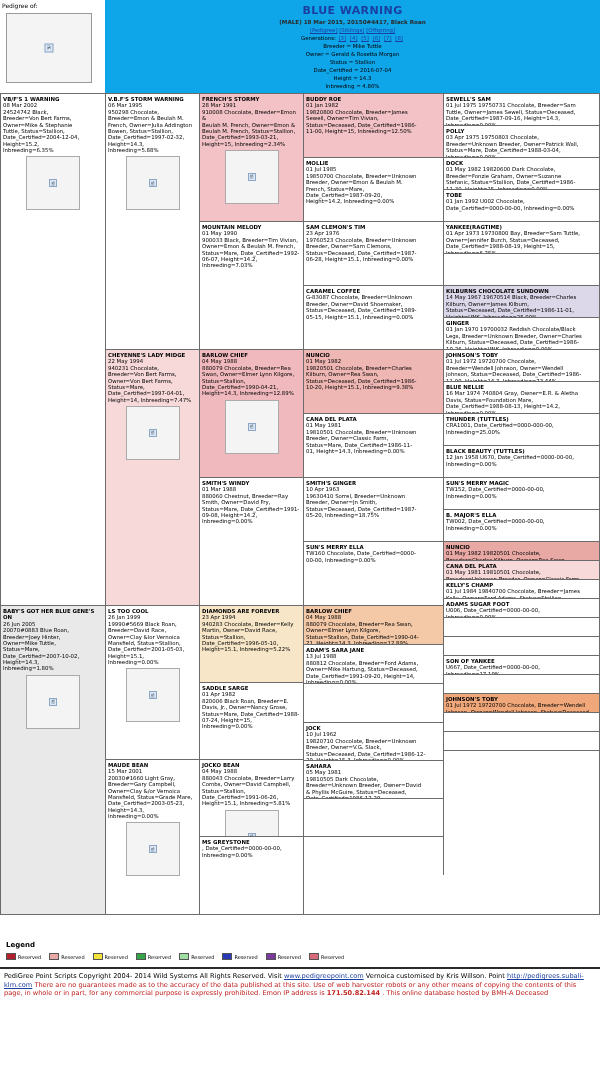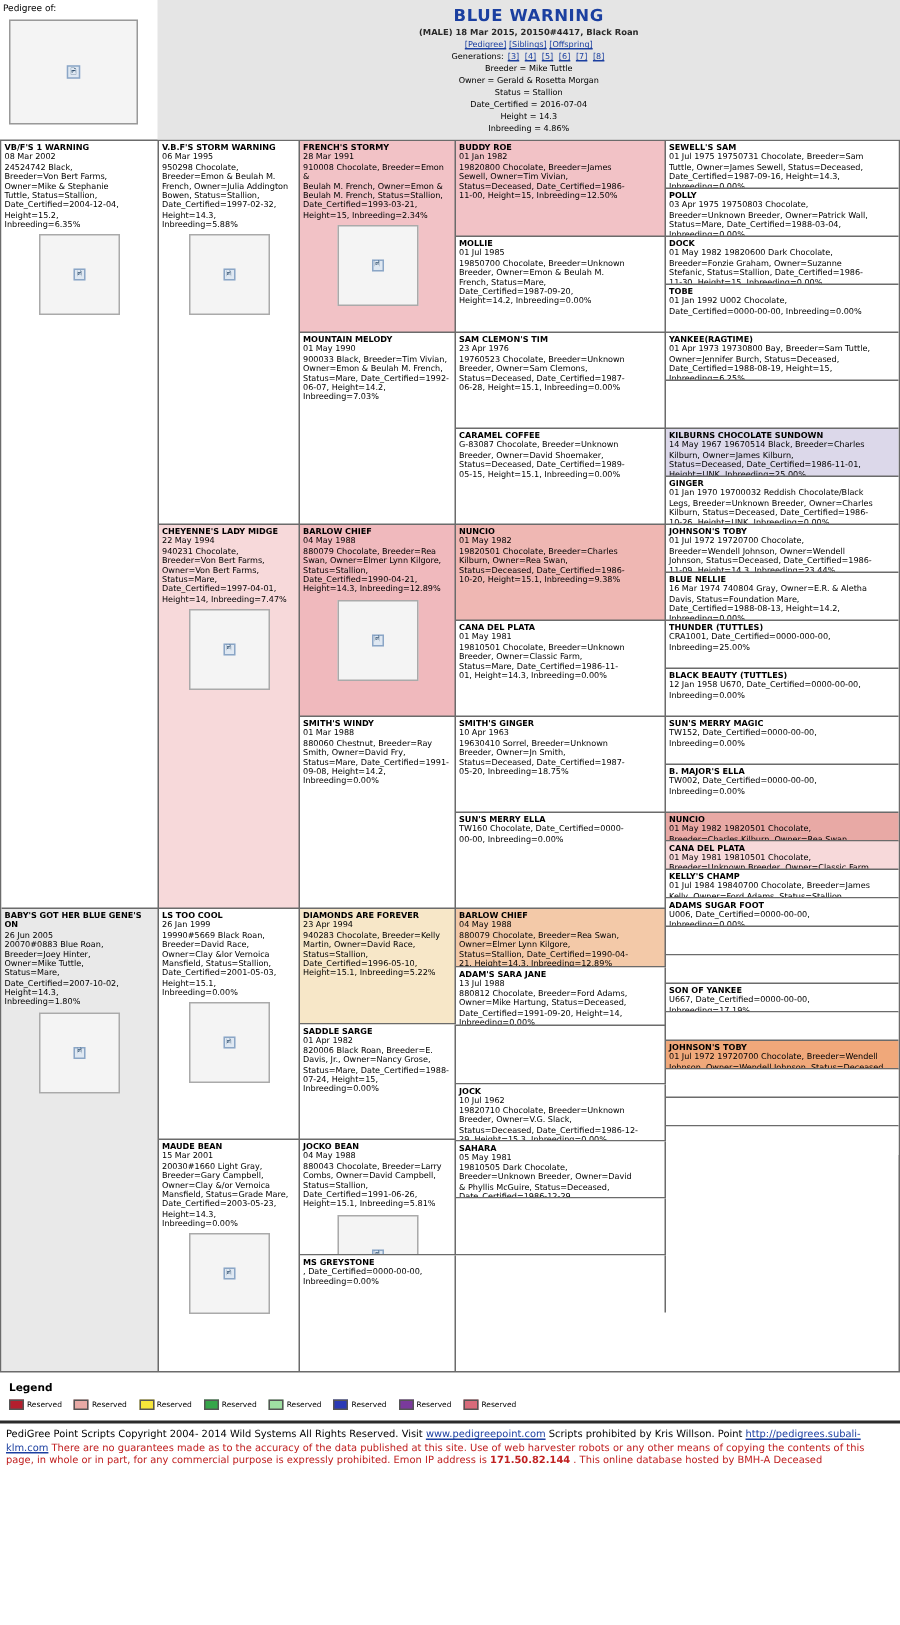--- a/index.html
+++ b/index.html
@@ -31,21 +31,21 @@
     position:absolute; left:50%; top:50%;
     transform: translate(-50%,-50%);
     width:9px; height:9px;
     border:1px solid #8ba6c6;
     background:#dfe8f2;
     font-size:5px; color:#2a4a6a;
     display:flex; align-items:center; justify-content:center;
   }
   .header-main {
     flex: 1;
-    background: #e5e5e5;
+    background: #0ea5e9;
     text-align:center;
     padding: 4px 2px 4px 2px;
     min-height: 88px;
   }
   .hm-title { font-size: 11px; font-weight:bold; color:#1b3fa0; letter-spacing:0.4px; }
   .hm-sub { font-size:5.6px; font-weight:bold; color:#2a2a2a; margin-top:2px; }
   .hm-line { font-size:5.4px; margin-top:2px; }
   .hm-line a { color:#1b3fa0; text-decoration:underline; }
   .gen-links a { color:#1b3fa0; text-decoration:underline; margin:0 1px; }
 
@@ -94,21 +94,21 @@
   .bg-rose  { background:#f0b9bd; }
   .bg-salmon{ background:#efb7b3; }
   .bg-red   { background:#e8a9a5; }
   .bg-orange{ background:#f0a87a; }
   .bg-peach { background:#f3c9a8; }
   .bg-cream { background:#f7e7c8; }
   .bg-grey  { background:#e9e9e9; }
   .bg-lav   { background:#dcd8ea; }
 
   
-  .legend-wrap { padding:4px 0 2px 4px; }
+  .legend-wrap { padding:4px 0 2px 4px;margin-top:20px; }
   .legend-title { font-weight:bold; font-size:7px; padding:2px 0 3px 2px; }
   .legend-row { display:flex; gap:8px; padding:1px 2px 3px 2px; flex-wrap:wrap; }
   .legend-item { display:flex; align-items:center; gap:2px; font-size:5px; }
   .swatch { width:10px; height:7px; border:1px solid #555; display:inline-block; }
 
   .divider { border-top:2px solid #2b2b2b; margin:2px 0 0 0; }
 
   .footer {
     font-size:6.6px;
     padding:3px 4px 6px 4px;
@@ -579,21 +579,21 @@
           <span>Reserved</span>
         </div>
       </div>
   </div>
 
   <div class="divider"></div>
 
   <div class="footer">
     <span>PediGree Point Scripts Copyright 2004- 2014 Wild Systems All Rights Reserved. Visit</span>
     <a href="#">www.pedigreepoint.com</a>
-    <span>Scripts prohibited</span>
+    <span>Vernoica customised</span>
     <span>by Kris Willson. Point</span>
     <a href="#">http://pedigrees.subali-klm.com</a>
     <span class="warn">There are no guarantees made as to the accuracy of the data published at</span>
     <span class="warn">this site. Use of web harvester robots or any other means of copying the contents of this page, in whole or in part, for any</span>
     <span class="warn">commercial purpose is expressly prohibited. Emon IP address is</span>
     <span class="warn strong">171.50.82.144</span>
     <span class="warn">. This online database hosted by BMH-A Deceased</span>
   </div>
 </div>
 

